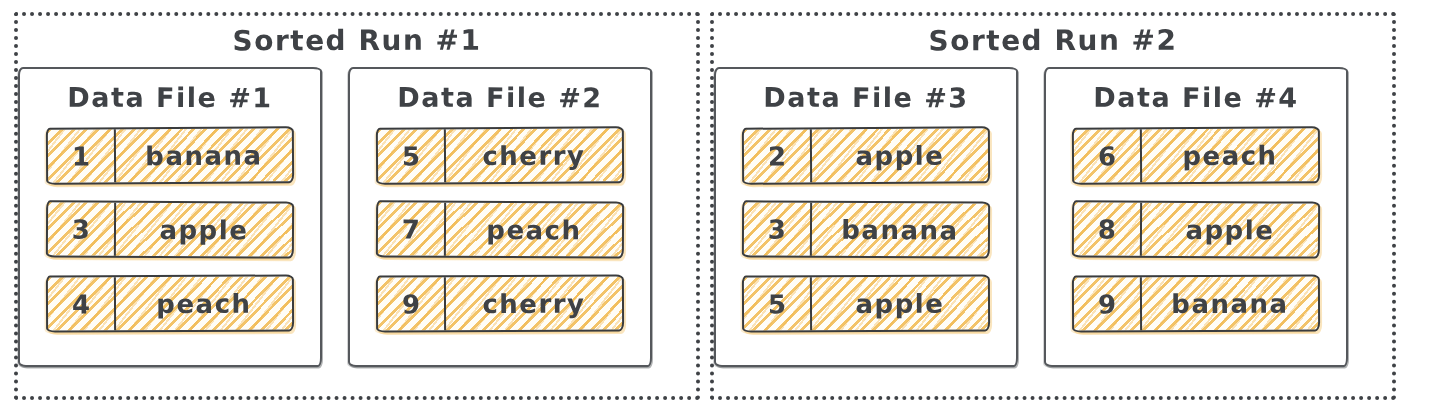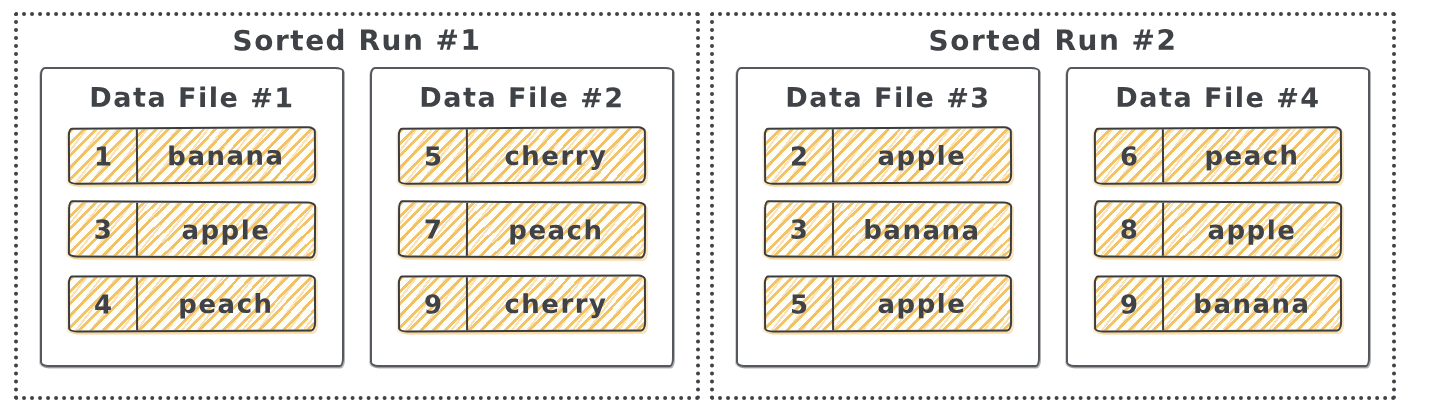--- a/index.html
+++ b/index.html
@@ -14,21 +14,21 @@
     border:4px dotted var(--stroke,#3f4246);
     border-radius:3px;
   }
   .run-1 { left:14px; }
   .run-2 { left:710px; }
   .run-title {
     margin:8px 0 0; text-align:center;
     font-size:28px; font-weight:600; letter-spacing:1.5px;
     transform:rotate(-0.2deg);
   }
-  .files { display:flex; justify-content:center; gap:26px; margin-top:10px; }
+  .files { display:flex; justify-content:flex-start; gap:26px; margin-top:10px; }
   .file {
     width:304px; height:300px; box-sizing:border-box;
     border:2.5px solid #55585c;
     border-radius:5px 9px 4px 8px / 8px 4px 9px 5px;
     background:#ffffff;
     box-shadow:1px 1.5px 0 rgba(85,88,92,.45), -1px 1px 0 rgba(85,88,92,.25);
   }
   .file-title {
     margin:13px 0 0; text-align:center;
     font-size:27px; font-weight:600; letter-spacing:1.5px;

